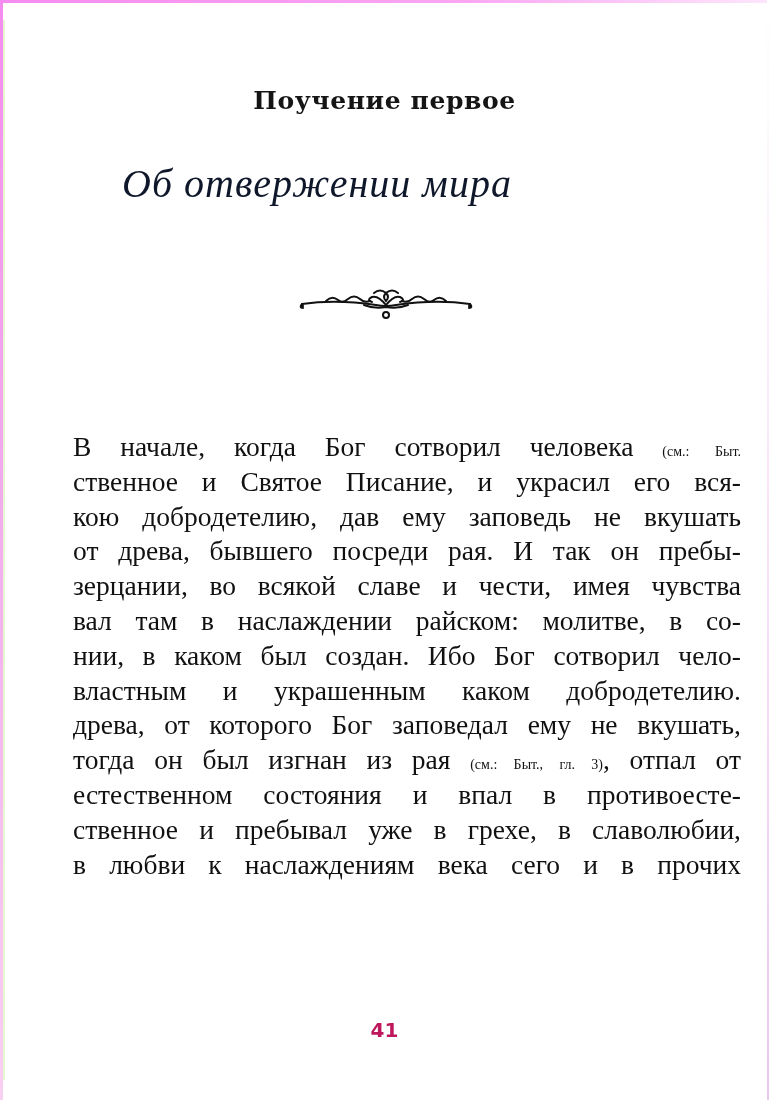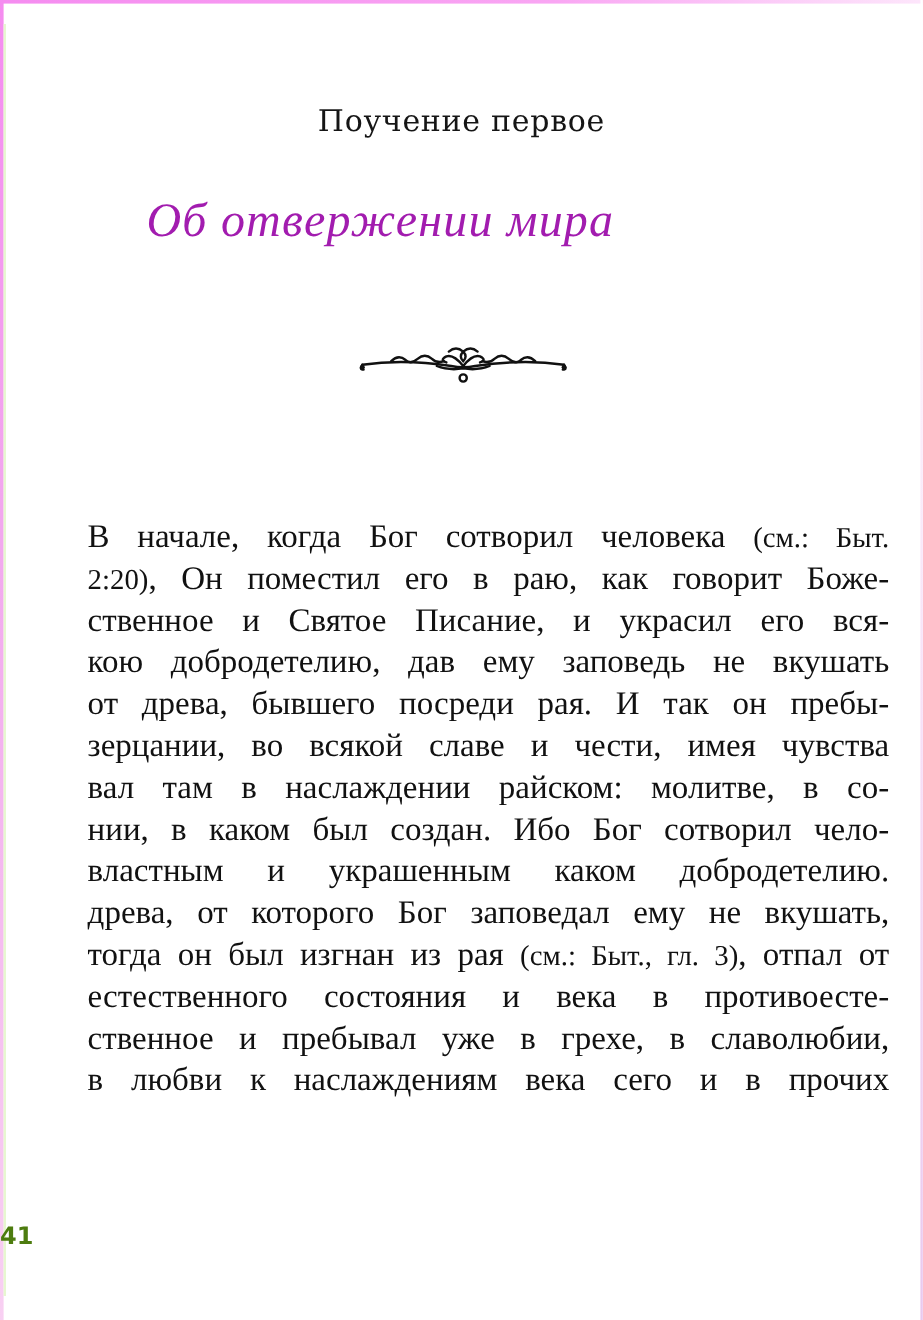--- a/index.html
+++ b/index.html
@@ -13,43 +13,43 @@
       background: linear-gradient(to right, #f58cf0 0%, #f9a6f3 60%, #fde6fb 100%); }
     .edge-left { position: absolute; left: 0; top: 0; width: 3px; height: 1100px;
       background: linear-gradient(to bottom, #f58cf0 0%, #f2a8ee 40%, #f8d0f2 100%); }
     .edge-left-green { position: absolute; left: 3px; top: 20px; width: 2px; height: 1060px;
       background: #e7f7d0; }
     .edge-right { position: absolute; right: 0; top: 0; width: 2px; height: 1100px;
       background: linear-gradient(to bottom, #fff 0%, #f6dcf6 60%, #e9c8ee 100%); }
 
     .chapter-title {
       position: absolute; left: 0; width: 769px; top: 86px; text-align: center;
-      font-family: "DejaVu Serif", serif; font-weight: normal; font-size: 25px;
+      font-family: "DejaVu Serif", serif; font-weight: bold; font-size: 25px;
       letter-spacing: 0.6px; color: #151515;
     }
     .chapter-subtitle {
       position: absolute; left: 0; width: 634px; top: 160px; text-align: center;
       font-family: "Liberation Serif", serif; font-style: italic; font-size: 40px;
-      color: #a21caf; letter-spacing: 1px;
+      color: #0f172a; letter-spacing: 1px;
     }
     .ornament {
       position: absolute; left: 296px; top: 285px; width: 180px; height: 40px;
     }
     .body-text {
       position: absolute; left: 73px; top: 430px; width: 668px;
       font-family: "Liberation Serif", serif; font-size: 27.5px; line-height: 34.8px;
       color: #111;
     }
     .line { display: block; text-align: justify; text-align-last: justify;
       white-space: nowrap; height: 34.8px; }
     .line.last { text-align-last: justify; }
-    .ref { font-size: 24px; }
+    .ref { font-size: 14px; }
     .page-number {
-      position: absolute; left: 0; width: 769px; top: 1018px; 
-      font-family: "DejaVu Sans", sans-serif; font-weight: bold; font-size: 20px; color: #4d7c0f;
+      position: absolute; left: 0; width: 769px; top: 1018px; text-align: center;
+      font-family: "DejaVu Sans", sans-serif; font-weight: bold; font-size: 20px; color: #be185d;
     }
   </style>
 </head>
 <body>
 
 <div class="edge-top"></div>
 <div class="edge-left"></div>
 <div class="edge-left-green"></div>
 <div class="edge-right"></div>
 
@@ -69,28 +69,27 @@
     <path d="M90 8 q-4 4 0 8 q4 -4 0 -8z"></path>
     <path d="M78 8 Q 84 3 90 8 Q 96 3 102 8"></path>
   </g>
   <circle cx="6" cy="21" r="2" fill="#111"></circle>
   <circle cx="174" cy="21" r="2" fill="#111"></circle>
   <circle cx="90" cy="30" r="3" fill="none" stroke="#111" stroke-width="2"></circle>
 </svg>
 
 <div class="body-text">
   <span class="line"><span>В начале, когда Бог сотворил человека </span><span class="ref">(см.: Быт.</span><span></span></span>
-  <span class="line"><span></span><span class="ref">2:20)</span><span>, Он поместил его в раю, как говорит Боже-</span></span>
   <span class="line"><span>ственное и Святое Писание, и украсил его вся-</span></span>
   <span class="line"><span>кою добродетелию, дав ему заповедь не вкушать</span></span>
   <span class="line"><span>от древа, бывшего посреди рая. И так он пребы-</span></span>
   <span class="line"><span>зерцании, во всякой славе и чести, имея чувства</span></span>
   <span class="line"><span>вал там в наслаждении райском: молитве, в со-</span></span>
   <span class="line"><span>нии, в каком был создан. Ибо Бог сотворил чело-</span></span>
   <span class="line"><span>властным и украшенным каком добродетелию.</span></span>
   <span class="line"><span>древа, от которого Бог заповедал ему не вкушать,</span></span>
   <span class="line"><span>тогда он был изгнан из рая </span><span class="ref">(см.: Быт., гл. 3)</span><span>, отпал от</span></span>
-  <span class="line"><span>естественного состояния и века в противоесте-</span></span>
+  <span class="line"><span>естественном состояния и впал в противоесте-</span></span>
   <span class="line"><span>ственное и пребывал уже в грехе, в славолюбии,</span></span>
   <span class="line last"><span>в любви к наслаждениям века сего и в прочих</span></span>
 </div>
 
 <div class="page-number">41</div>
 
 </body></html>

